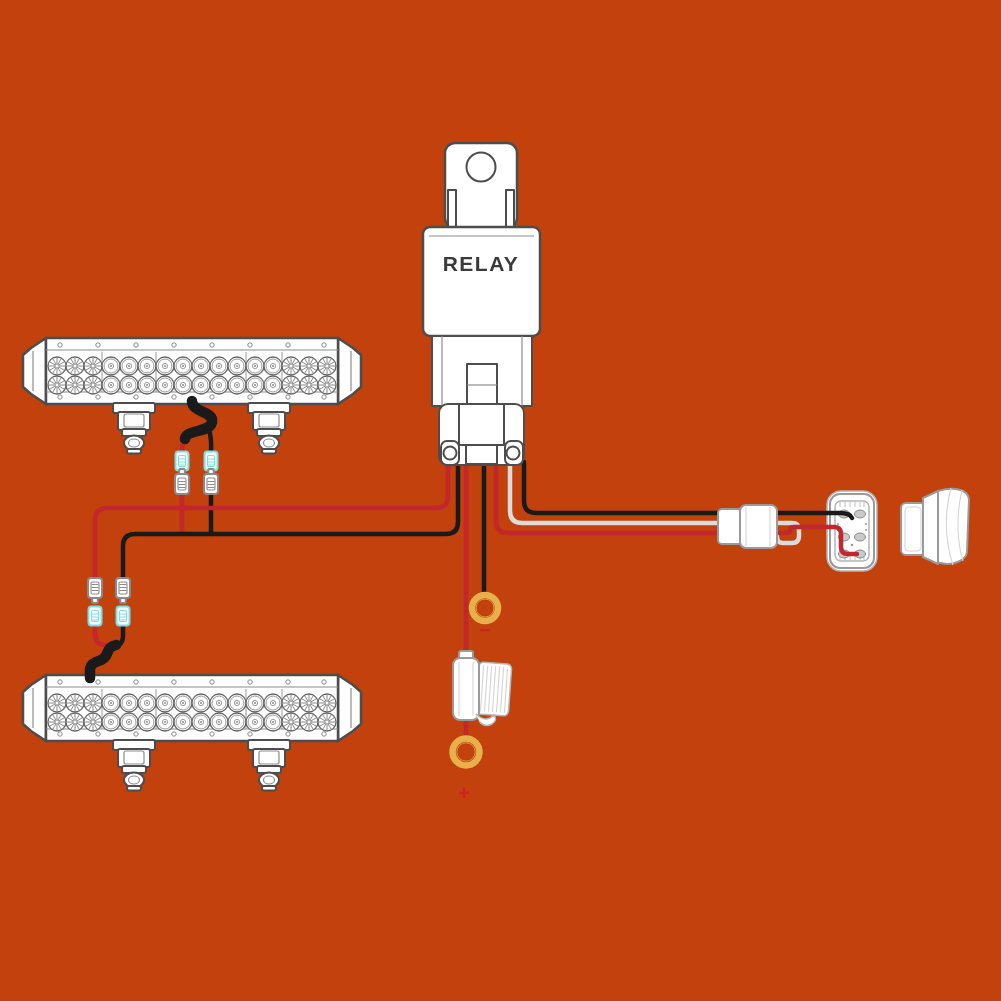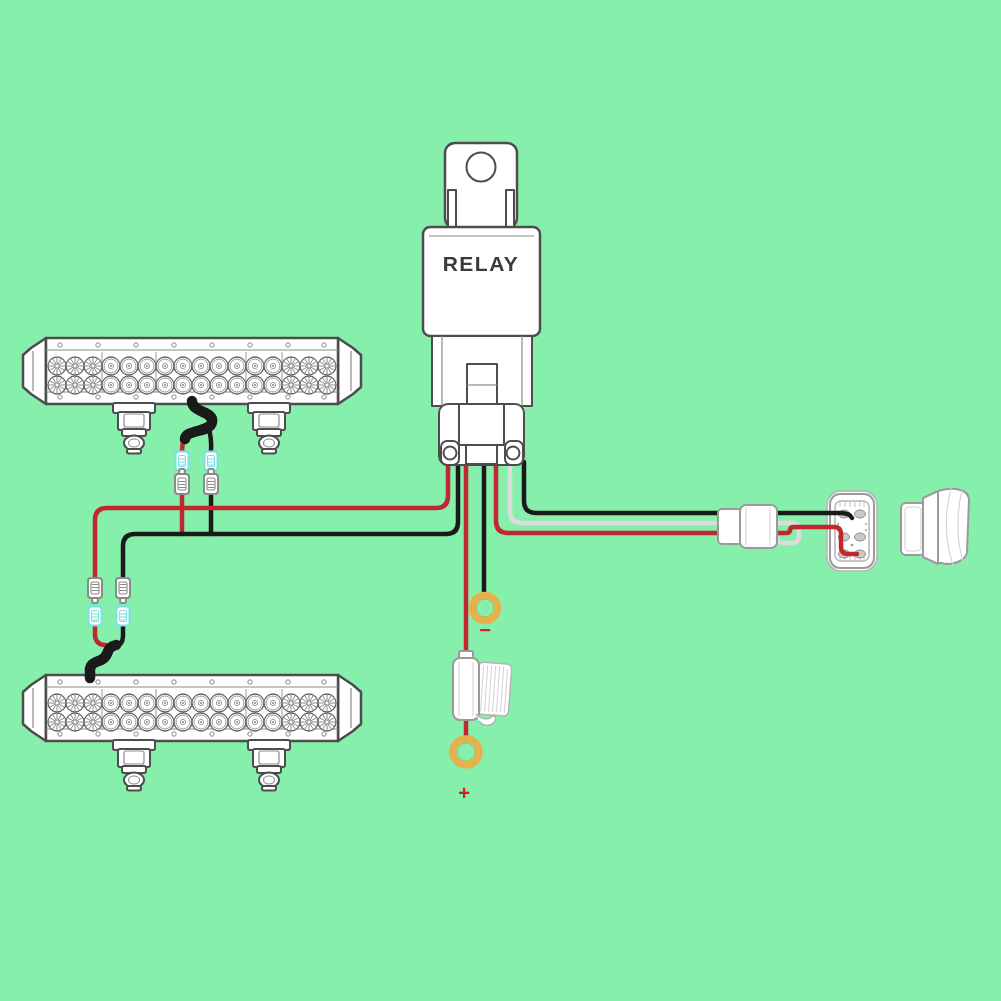--- a/index.html
+++ b/index.html
@@ -1,16 +1,16 @@
 <!DOCTYPE html>
 <html style="--wire-red: #c2272d; --wire-black: #1a1a1a; --wire-white: #dcdcdc; --ring-terminal-gold: #e8b04a; --symbol-red: #cf2027; --connector-cyan: #7adfe4; --relay-text: #3a3a3a; --background: #ffffff;"><head>
 <meta charset="utf-8">
 <style>
   html,body{margin:0;padding:0;background:#fff;}
-  .canvas{position:relative;width:1001px;height:1001px;background:#86efac;overflow:hidden;
+  .canvas{position:relative;width:1001px;height:1001px;background:#c2410c;overflow:hidden;
           font-family:"Liberation Sans",sans-serif;}
   svg{display:block}
   
   .wire{fill:none;stroke-width:4.5;stroke-linecap:round;stroke-linejoin:round}
   .w-red{stroke:var(--wire-red,#c2272d)}
   .w-black{stroke:var(--wire-black,#1a1a1a)}
   .w-white{stroke:var(--wire-white,#dcdcdc)}
   .pigtail{fill:none;stroke:var(--wire-black,#1a1a1a);stroke-width:10.5;stroke-linecap:round;stroke-linejoin:round}
   
   .outline{fill:#fff;stroke:#4d4d4d;stroke-width:2;stroke-linejoin:round}

